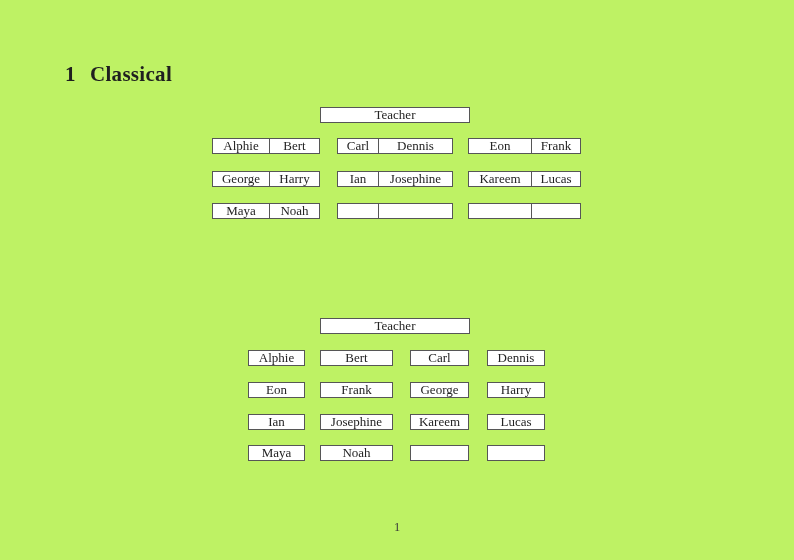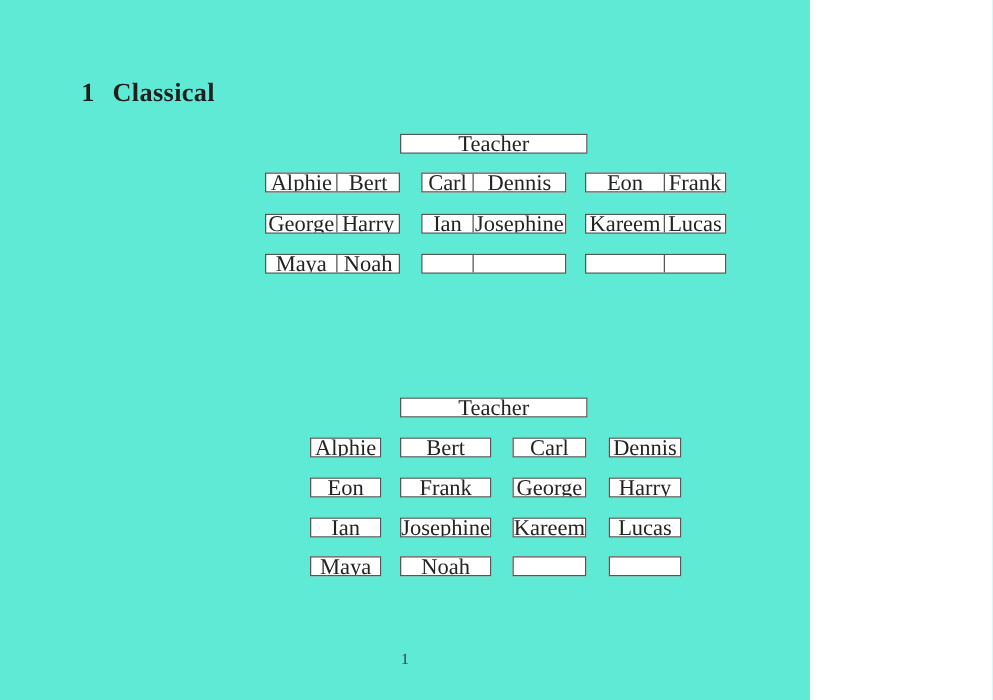--- a/index.html
+++ b/index.html
@@ -5,40 +5,40 @@
   html, body { margin: 0; padding: 0; background: #ffffff; }
   body {
     width: 794px; height: 560px;
     font-family: "Liberation Serif", "DejaVu Serif", serif;
     color: #2b2b2b;
     position: relative;
     overflow: hidden;
   }
   .page {
     position: absolute; left: 0; top: 0;
-    width: 648px; height: 560px;
-    background: #5eead4;
+    width: 794px; height: 560px;
+    background: #bef264;
   }
   .sec-heading {
     position: absolute; left: 65px;
     font-weight: 700; font-size: 21px; line-height: 22px;
     letter-spacing: 0.3px; color: #1f1f1f; white-space: nowrap;
   }
   .sec-num { display: inline-block; width: 25px; }
   .h1 { top: 63px; }
   .h2 { top: 270px; }
 
   .box {
     position: absolute; height: 16px;
     border: 1px solid #565656; box-sizing: border-box;
     background: #ffffff; display: flex;
   }
   .cell {
     display: flex; align-items: center; justify-content: center;
-    font-size: 18px; line-height: 14px; color: #232323;
+    font-size: 13px; line-height: 14px; color: #232323;
     overflow: hidden; white-space: nowrap;
   }
   .cell.l { border-right: 1px solid #565656; }
   .cell.r { flex: 1; }
   .cell.s { flex: 1; }
 
   
   .teacher { left: 320px; width: 150px; }
   .t1 { top: 107px; }
   .t2 { top: 318px; }

